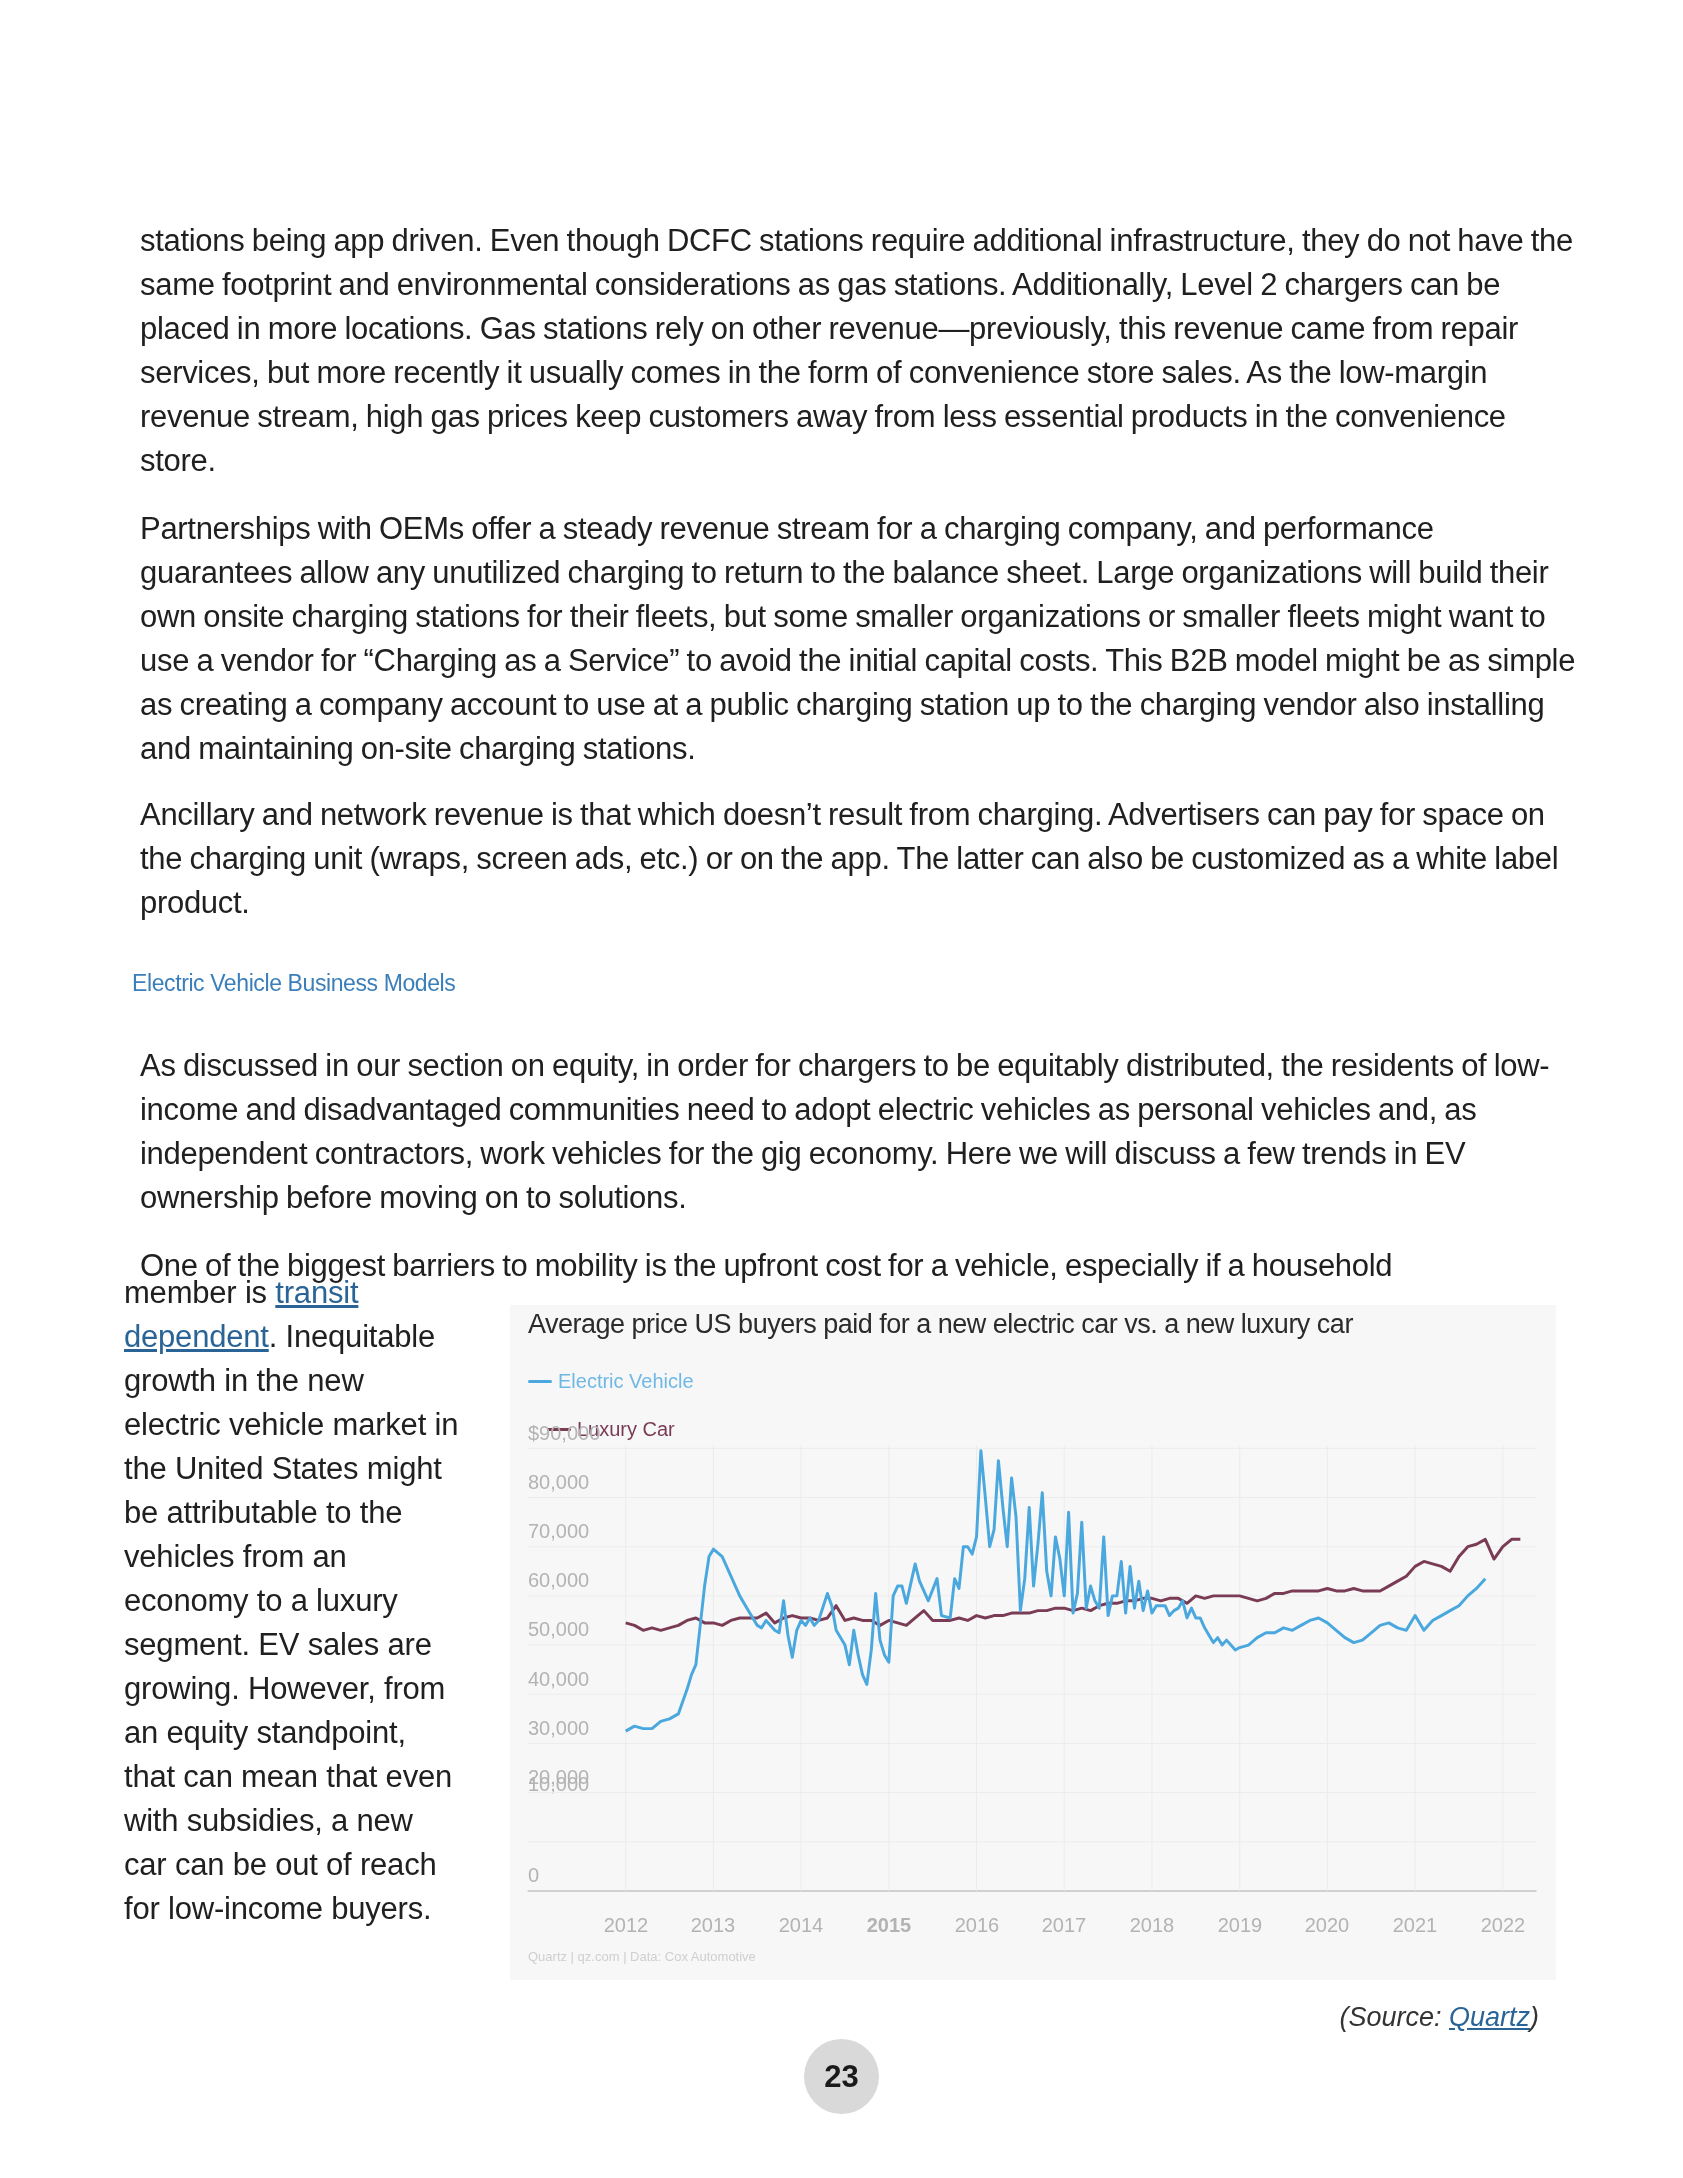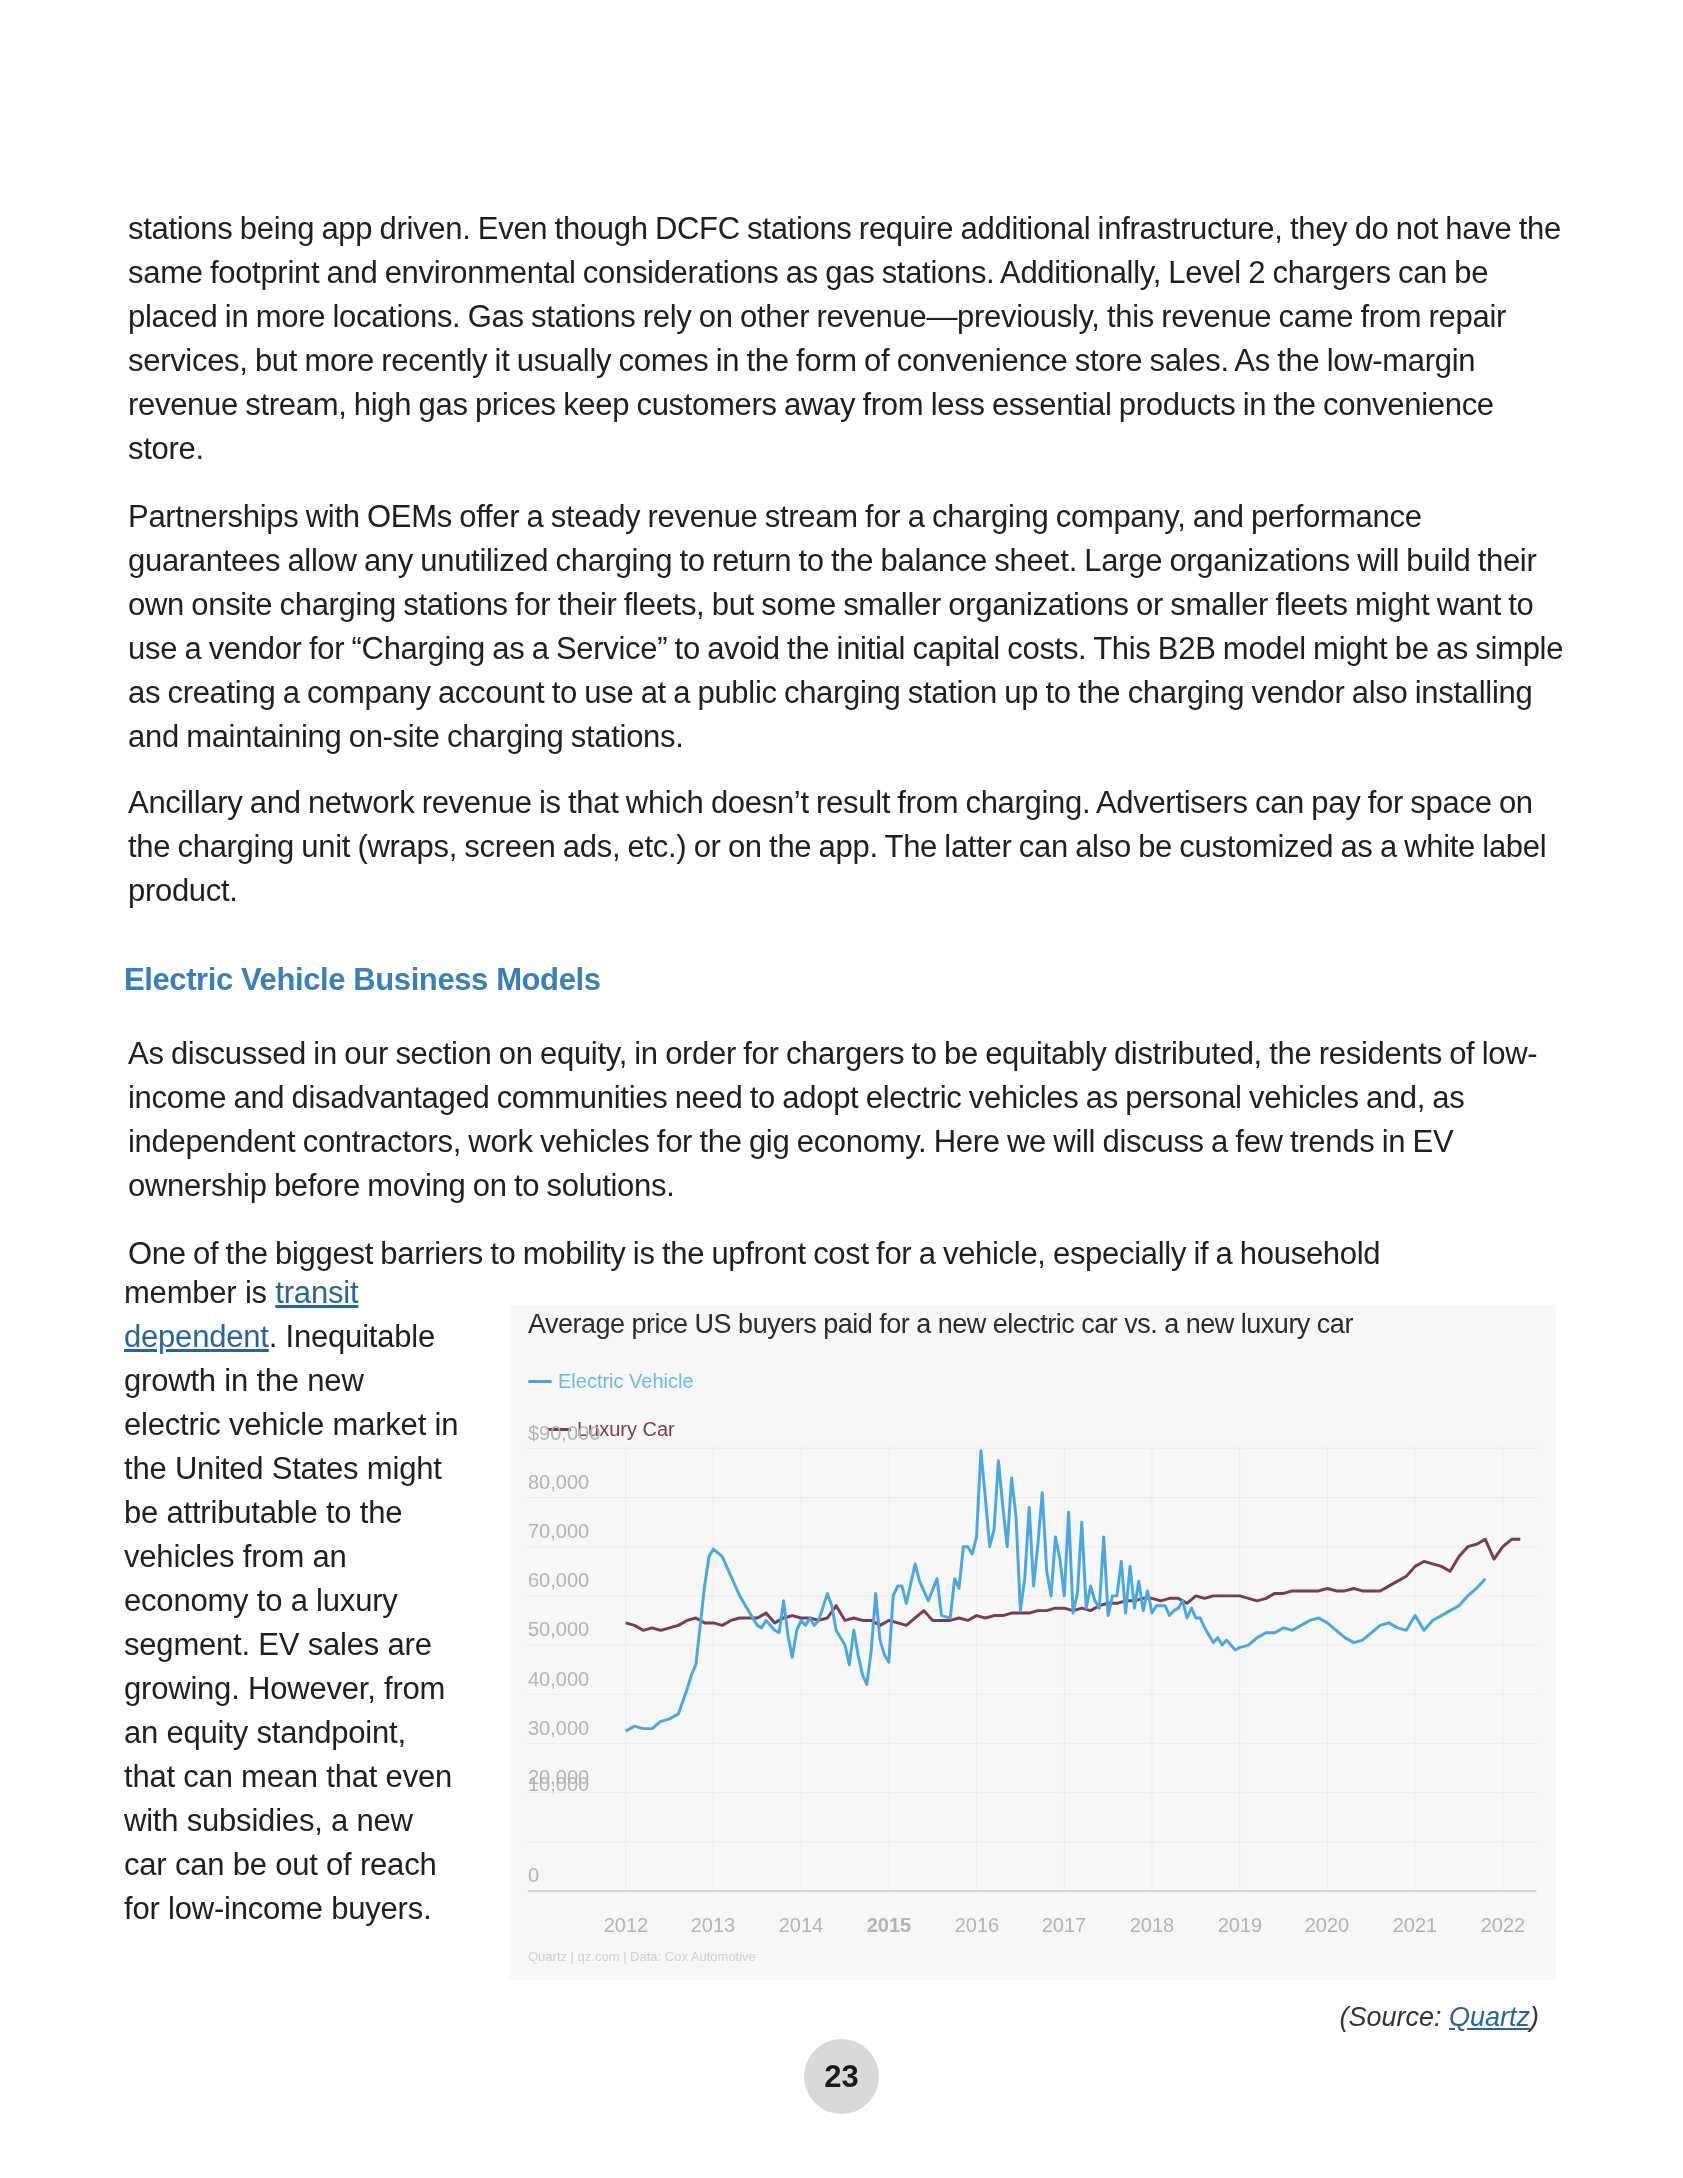--- a/index.html
+++ b/index.html
@@ -1,22 +1,22 @@
 <!DOCTYPE html>
 <html><head>
 <meta charset="utf-8">
 <style>
   html, body { margin: 0; padding: 0; background: #ffffff; }
   body { width: 1683px; height: 2178px; position: relative; overflow: hidden;
          font-family: "Liberation Sans", "DejaVu Sans", sans-serif; color: #1f1f1f; }
   .page { position: absolute; left: 0; top: 0; width: 1683px; height: 2178px; }
   .para { position: absolute; left: 124px; width: 1445px; font-size: 31px; line-height: 44px;
-          letter-spacing: -0.3px; word-spacing: -1px; margin: 4px; color: #202020; }
-  .heading { position: absolute; left: 124px; top: 962px; font-size: 31px; font-weight: bold;
-             color: #3a7fba; margin: 0; letter-spacing: -0.4px; }
+          letter-spacing: -0.3px; word-spacing: -1px; margin: 16px; color: #202020; }
+  .heading { position: absolute; left: 124px; top: 962px; font-size: 23px; font-weight: normal;
+             color: #3a7fba; margin: 8px; letter-spacing: -0.4px; }
   .wrap-col { position: absolute; left: 124px; top: 1241px; width: 337px; font-size: 31px;
               line-height: 44px; color: #202020; letter-spacing: -0.2px; }
   a.link { color: #2a6496; text-decoration: underline; }
   .chart-panel { position: absolute; left: 510px; top: 1305px; width: 1046px; height: 675px;
                  background: #f7f7f7; }
   .chart-title { position: absolute; left: 18px; top: 4px; font-size: 27px; font-weight: normal;
                  color: #2b2b2b; letter-spacing: -0.5px; }
   .legend { position: absolute; left: 18px; top: 65px; font-size: 20px; display: flex; gap: 25px; align-items: center; flex-direction: column; }
   .legend-item { display: flex; align-items: center; gap: 6px; }
   .swatch { display: inline-block; width: 24px; height: 3px; border-radius: 2px; }

